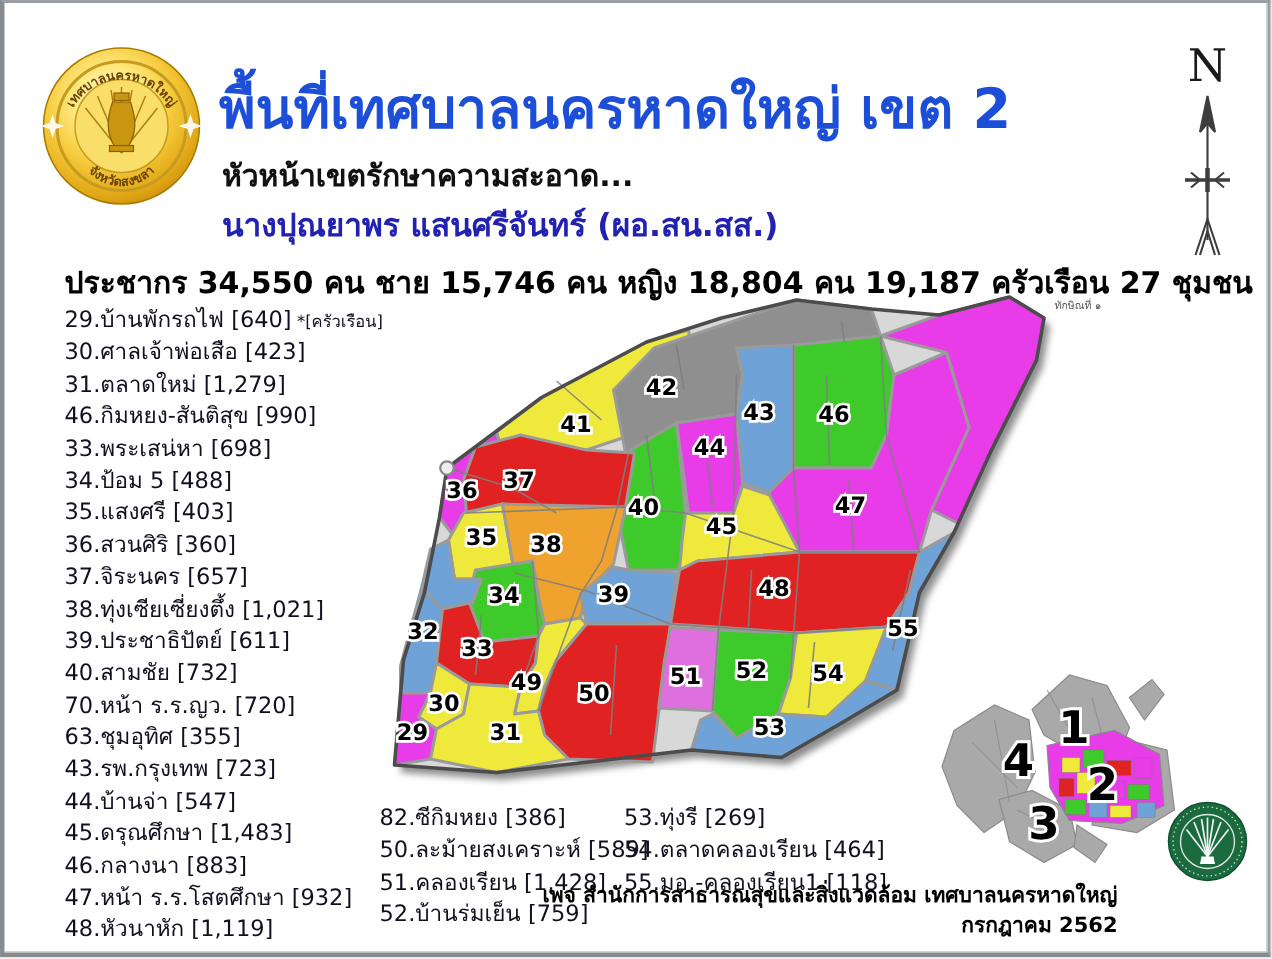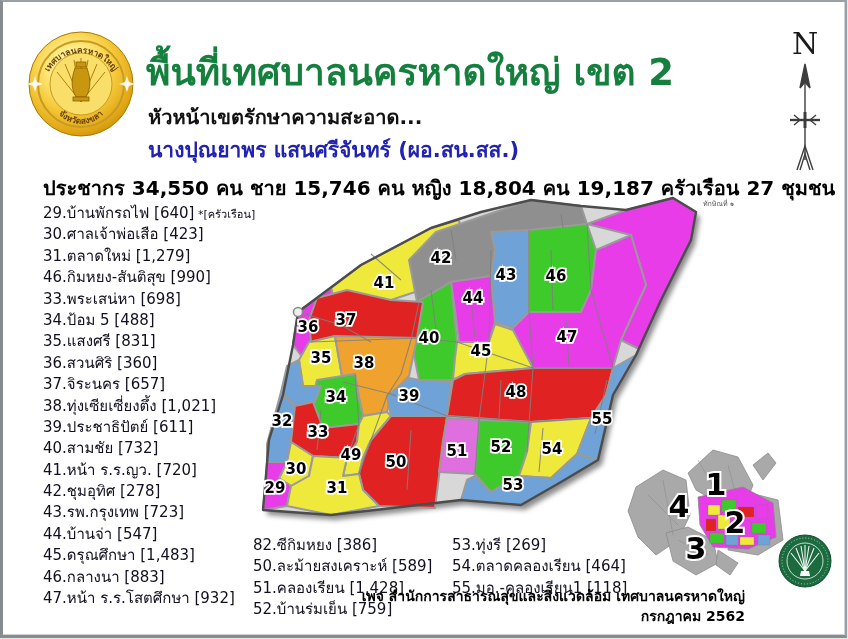--- a/index.html
+++ b/index.html
@@ -2,21 +2,21 @@
 <html><head>
 <meta charset="utf-8">
 <style>
   html,body{margin:0;padding:0;}
   body{width:848px;height:639px;overflow:hidden;background:#e8e8e8;
        font-family:"DejaVu Sans","Liberation Sans",sans-serif;}
   .page{position:absolute;left:0;top:0;width:842px;height:633px;background:#fff;
         border:2px solid #9aa0a6;border-left:3px solid #868c90;border-bottom:3px solid #868c90;
         box-shadow:inset -1px -1px 0 #cfd3d6;}
   .abs{position:absolute;}
-  .title{left:143px;top:40px;font-size:37px;font-weight:bold;color:#15803d;}
+  .title{left:143px;top:40px;font-size:37px;font-weight:bold;color:#1d4ed8;}
   .sub1{left:145px;top:99px;font-size:20px;font-weight:bold;color:#111;}
   .sub2{left:145px;top:131px;font-size:21px;font-weight:bold;color:#2222b2;}
   .stats{left:40px;top:170px;font-size:20px;font-weight:bold;color:#000;}
   .clist{font-size:15px;color:#101020;line-height:21.4px;white-space:nowrap;}
   .clist .li{height:21.4px;}
   .clist .note{font-size:11px;color:#101020;}
   .credit{font-size:14px;font-weight:bold;color:#000000;text-align:right;white-space:nowrap;}
   svg{display:block;}
   .region{stroke:#9a9a9a;stroke-width:2;stroke-linejoin:round;}
   .street{stroke:#7f7f7f;stroke-width:1.1;fill:none;opacity:.85;}
@@ -93,41 +93,42 @@
     </g>
   </svg>
 
   <div class="abs clist" style="left:40px;top:201px;" id="col1">
       <div class="li">29.บ้านพักรถไฟ [640]<span class="note"> *[ครัวเรือน]</span></div>
       <div class="li">30.ศาลเจ้าพ่อเสือ [423]</div>
       <div class="li">31.ตลาดใหม่ [1,279]</div>
       <div class="li">46.กิมหยง-สันติสุข [990]</div>
       <div class="li">33.พระเสน่หา [698]</div>
       <div class="li">34.ป้อม 5 [488]</div>
-      <div class="li">35.แสงศรี [831]</div>
+      <div class="li">35.แสงศรี [403]</div>
       <div class="li">36.สวนศิริ [360]</div>
       <div class="li">37.จิระนคร [657]</div>
       <div class="li">38.ทุ่งเซียเซี่ยงตึ้ง [1,021]</div>
       <div class="li">39.ประชาธิปัตย์ [611]</div>
       <div class="li">40.สามชัย [732]</div>
-      <div class="li">41.หน้า ร.ร.ญว. [720]</div>
-      <div class="li">42.ชุมอุทิศ [278]</div>
+      <div class="li">70.หน้า ร.ร.ญว. [720]</div>
+      <div class="li">63.ชุมอุทิศ [355]</div>
       <div class="li">43.รพ.กรุงเทพ [723]</div>
       <div class="li">44.บ้านจ่า [547]</div>
       <div class="li">45.ดรุณศึกษา [1,483]</div>
       <div class="li">46.กลางนา [883]</div>
       <div class="li">47.หน้า ร.ร.โสตศึกษา [932]</div>
+      <div class="li">48.หัวนาหัก [1,119]</div>
     </div>
   <div class="abs clist" style="left:250px;top:532px;line-height:22px;" id="col2">
       <div class="li">82.ซีกิมหยง [386]</div>
       <div class="li">50.ละม้ายสงเคราะห์ [589]</div>
       <div class="li">51.คลองเรียน [1,428]</div>
       <div class="li">52.บ้านร่มเย็น [759]</div>
     </div>
-  <div class="abs clist" style="left:413px;top:532px;line-height:22px;margin-left:36px;" id="col3">
+  <div class="abs clist" style="left:413px;top:532px;line-height:22px;" id="col3">
       <div class="li">53.ทุ่งรี [269]</div>
       <div class="li">54.ตลาดคลองเรียน [464]</div>
       <div class="li">55.มอ.-คลองเรียน1 [118]</div>
     </div>
 
   <svg class="abs" style="left:248px;top:188px;" width="500" height="352" viewBox="0 0 500 352" id="zonemap">
     <defs>
       <filter id="dshadow" x="-10%" y="-10%" width="130%" height="130%">
         <feDropShadow dx="4" dy="5" stdDeviation="2.5" flood-color="#000" flood-opacity="0.45"></feDropShadow>
       </filter>

